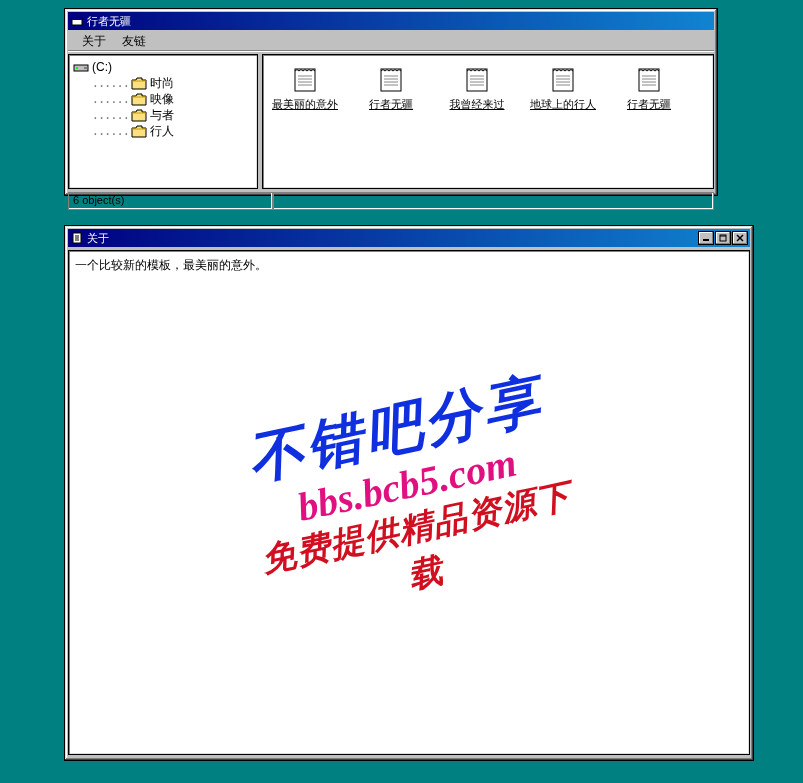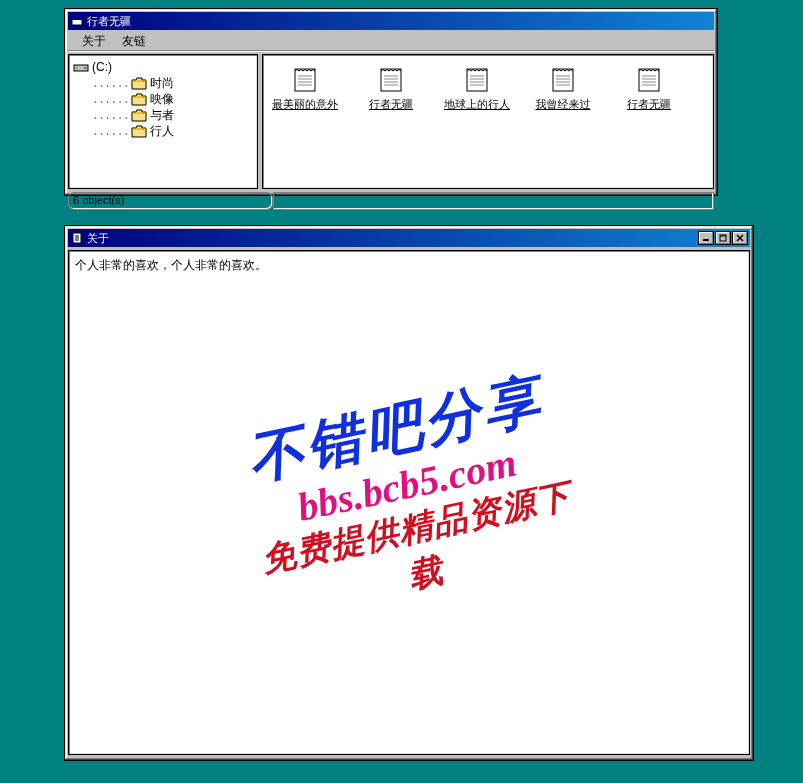--- a/index.html
+++ b/index.html
@@ -122,21 +122,21 @@
   height: 18px;
   margin: 0 3px 3px 3px;
   display: flex;
 }
 .status-cell {
   border: 1px solid #808080;
   box-shadow: inset -1px -1px 0 #fff;
   padding: 1px 4px;
   font-size: 11px;
 }
-.status-cell:first-child { width: 205px; border-radius: 6px; }
+.status-cell:first-child { width: 205px; }
 .status-cell:nth-child(2) { flex: 1; }
 
 
 .about-body {
   margin: 3px;
   background: #fff;
   border: 1px solid #000;
   box-shadow: inset 1px 1px 0 #808080, inset -1px -1px 0 #dfdfdf;
   height: 505px;
   position: relative;
@@ -278,32 +278,32 @@
           </div>
           <div class="file-item">
             <div class="file-icon"><svg width="32" height="32" viewBox="0 0 32 32">
                 <rect x="6" y="6" width="20" height="22" fill="#fff" stroke="#000"></rect>
                 <path d="M6 8 Q8 5 10 8 Q12 5 14 8 Q16 5 18 8 Q20 5 22 8 Q24 5 26 8" fill="#fff" stroke="#000"></path>
                 <line x1="9" y1="13" x2="23" y2="13" stroke="#888"></line>
                 <line x1="9" y1="16" x2="23" y2="16" stroke="#888"></line>
                 <line x1="9" y1="19" x2="23" y2="19" stroke="#888"></line>
                 <line x1="9" y1="22" x2="23" y2="22" stroke="#888"></line>
               </svg></div>
+            <div class="file-label">我曾经来过</div>
+          </div>
+          <div class="file-item">
+            <div class="file-icon"><svg width="32" height="32" viewBox="0 0 32 32">
+                <rect x="6" y="6" width="20" height="22" fill="#fff" stroke="#000"></rect>
+                <path d="M6 8 Q8 5 10 8 Q12 5 14 8 Q16 5 18 8 Q20 5 22 8 Q24 5 26 8" fill="#fff" stroke="#000"></path>
+                <line x1="9" y1="13" x2="23" y2="13" stroke="#888"></line>
+                <line x1="9" y1="16" x2="23" y2="16" stroke="#888"></line>
+                <line x1="9" y1="19" x2="23" y2="19" stroke="#888"></line>
+                <line x1="9" y1="22" x2="23" y2="22" stroke="#888"></line>
+              </svg></div>
             <div class="file-label">地球上的行人</div>
-          </div>
-          <div class="file-item">
-            <div class="file-icon"><svg width="32" height="32" viewBox="0 0 32 32">
-                <rect x="6" y="6" width="20" height="22" fill="#fff" stroke="#000"></rect>
-                <path d="M6 8 Q8 5 10 8 Q12 5 14 8 Q16 5 18 8 Q20 5 22 8 Q24 5 26 8" fill="#fff" stroke="#000"></path>
-                <line x1="9" y1="13" x2="23" y2="13" stroke="#888"></line>
-                <line x1="9" y1="16" x2="23" y2="16" stroke="#888"></line>
-                <line x1="9" y1="19" x2="23" y2="19" stroke="#888"></line>
-                <line x1="9" y1="22" x2="23" y2="22" stroke="#888"></line>
-              </svg></div>
-            <div class="file-label">我曾经来过</div>
           </div>
           <div class="file-item">
             <div class="file-icon"><svg width="32" height="32" viewBox="0 0 32 32">
                 <rect x="6" y="6" width="20" height="22" fill="#fff" stroke="#000"></rect>
                 <path d="M6 8 Q8 5 10 8 Q12 5 14 8 Q16 5 18 8 Q20 5 22 8 Q24 5 26 8" fill="#fff" stroke="#000"></path>
                 <line x1="9" y1="13" x2="23" y2="13" stroke="#888"></line>
                 <line x1="9" y1="16" x2="23" y2="16" stroke="#888"></line>
                 <line x1="9" y1="19" x2="23" y2="19" stroke="#888"></line>
                 <line x1="9" y1="22" x2="23" y2="22" stroke="#888"></line>
               </svg></div>
@@ -343,20 +343,20 @@
         </div>
       <div class="titlebar-btn">
           <svg width="8" height="8">
             <line x1="1" y1="1" x2="7" y2="7" stroke="#000" stroke-width="1.5"></line>
             <line x1="7" y1="1" x2="1" y2="7" stroke="#000" stroke-width="1.5"></line>
           </svg>
         </div>
     </div>
   </div>
   <div class="about-body">
-    <div class="about-text">个人非常的喜欢，个人非常的喜欢。</div>
+    <div class="about-text">一个比较新的模板，最美丽的意外。</div>
     <div class="watermark">
       <div class="wm-line1">不错吧分享</div>
       <div class="wm-line2">bbs.bcb5.com</div>
       <div class="wm-line3">免费提供精品资源下载</div>
     </div>
   </div>
 </div>
 
 </body></html>

